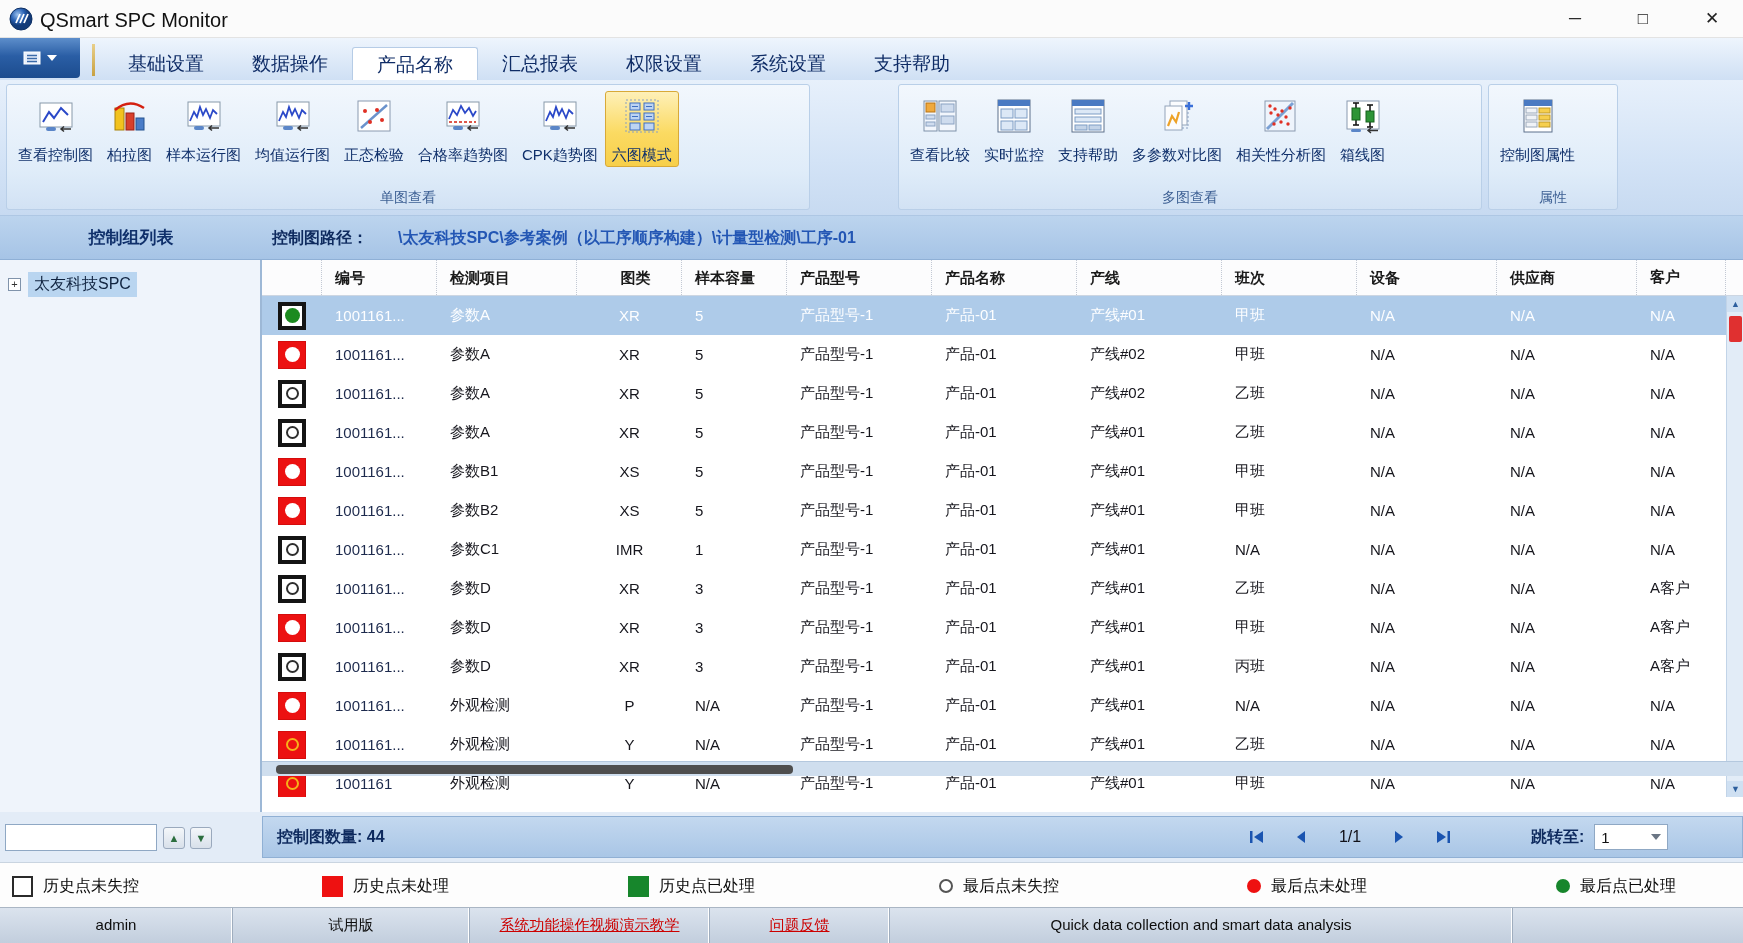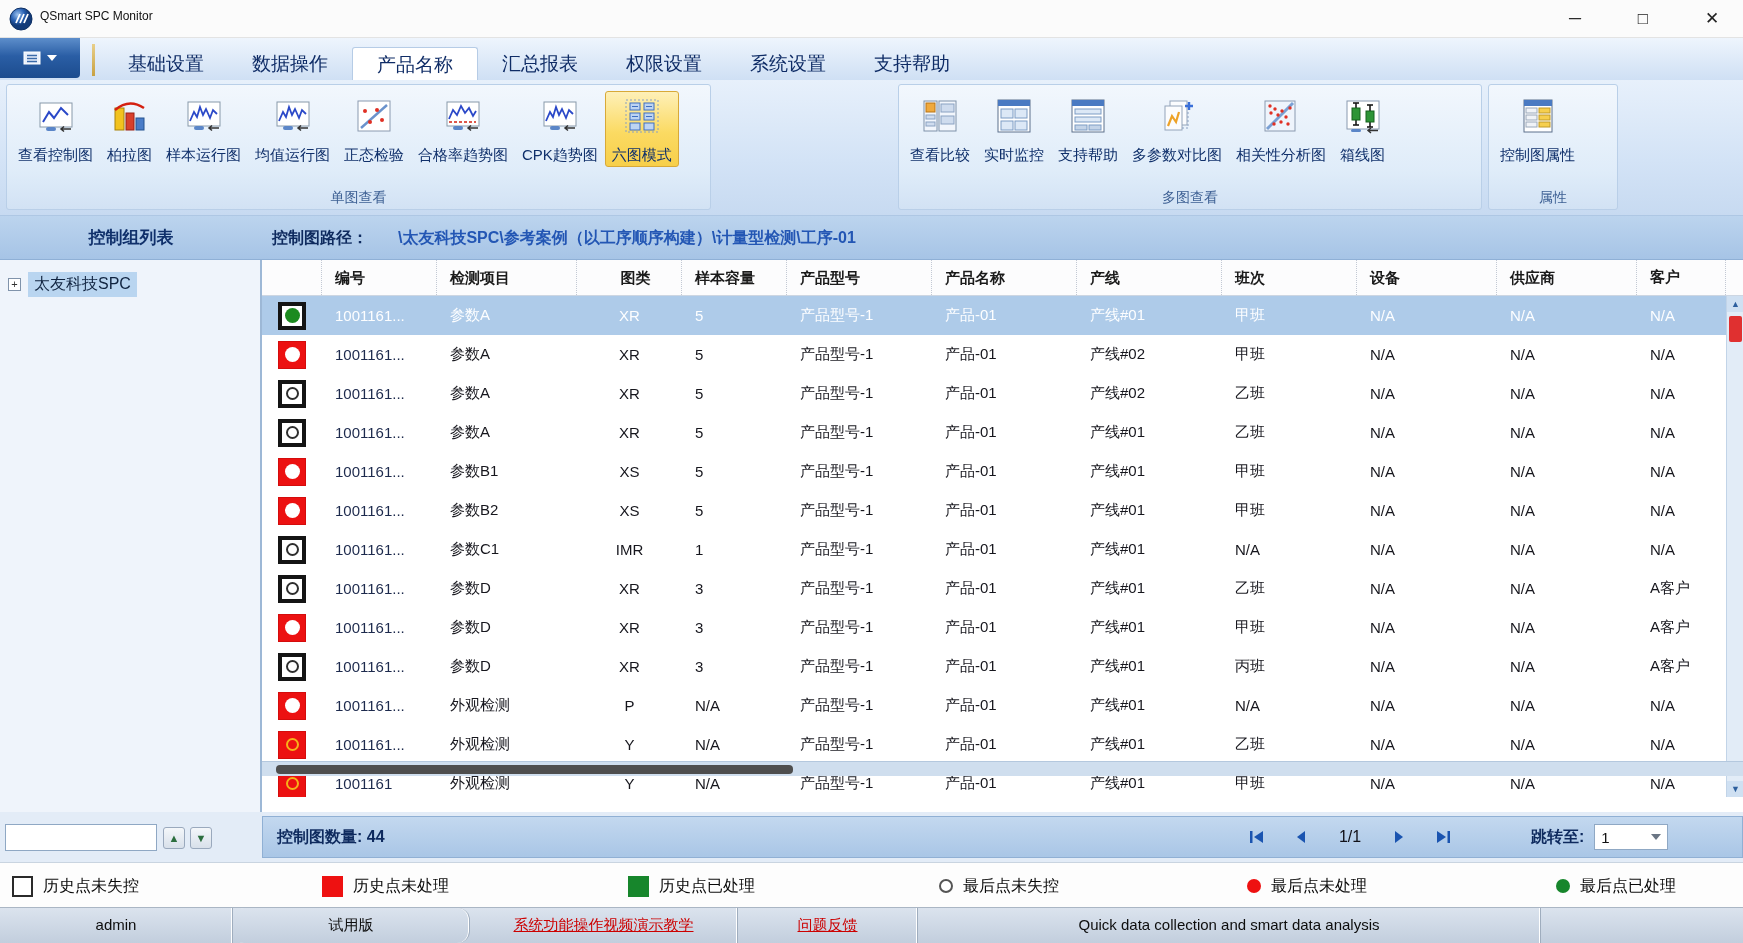--- a/index.html
+++ b/index.html
@@ -3,21 +3,21 @@
 <meta charset="utf-8">
 <style>
   * { box-sizing: border-box; margin: 0; padding: 0; }
   html,body { width:1743px; height:943px; }
   body { font-family: "Liberation Sans", "DejaVu Sans", sans-serif; background:#d9e6f4; }
   #app { position:relative; width:1743px; height:943px; overflow:hidden; background:#d9e6f4; }
 
   
   .titlebar { position:absolute; top:0; left:0; width:100%; height:38px; background:#fbfbfb; border-bottom:1px solid #e3e3e3; }
   .titlebar .logo { position:absolute; left:9px; top:7px; width:24px; height:24px; }
-  .titlebar .title { position:absolute; left:40px; top:9px; font-size:12px; color:#111; }
+  .titlebar .title { position:absolute; left:40px; top:9px; font-size:20px; color:#111; }
   .winbtn { position:absolute; top:0; width:46px; height:38px; text-align:center; line-height:38px; font-size:17px; color:#222; cursor:default; }
   .winbtn.min { right:145px; } .winbtn.max { right:77px; } .winbtn.close { right:8px; }
 
   
   .menubar { position:absolute; top:38px; left:0; width:100%; height:42px;
     background:linear-gradient(#eef5fd,#cfe0f4); }
   .appbtn { position:absolute; left:0; top:0; width:80px; height:40px;
     background:linear-gradient(#5d8ecb,#2a5ea5 45%,#1c4c8e); border-radius:0 0 4px 0;
     display:flex; align-items:center; justify-content:center; gap:6px; }
   .appbtn .caret { width:0; height:0; border-left:5px solid transparent; border-right:5px solid transparent; border-top:6px solid #fff; }
@@ -153,21 +153,21 @@
         <div class="tab">数据操作</div>
         <div class="tab active">产品名称</div>
         <div class="tab">汇总报表</div>
         <div class="tab">权限设置</div>
         <div class="tab">系统设置</div>
         <div class="tab">支持帮助</div>
       </div>
   </div>
 
   <div class="ribbon" id="ribbon">
-      <div class="rgroup" style="left: 6px; width: 705px;">
+      <div class="rgroup" style="left: 6px; width: 804px;">
         <div class="rbtns">
           <div class="rbtn">
             <span><svg viewBox="0 0 38 36" width="38" height="36">
                 <rect x="3" y="5" width="32" height="24" fill="#fff" stroke="#8899aa"></rect>
                 <polyline points="6,24 12,14 17,20 24,10 31,17" fill="none" stroke="#2a48c8" stroke-width="2"></polyline>
                 <rect x="9" y="29" width="10" height="4" rx="2" fill="#5b86c8"></rect>
                 <path d="M34,31 L24,31 M27,28.5 L24,31 L27,33.5" stroke="#333" stroke-width="1.5" fill="none"></path>
               </svg></span>
             <div class="rlabel">查看控制图</div>
           </div>
@@ -704,19 +704,19 @@
         <span>最后点未处理</span>
       </div>
       <div class="litem" style="left: 1556px;">
         <span class="lci g"></span>
         <span>最后点已处理</span>
       </div>
     </div>
 
   <div class="statusbar" id="statusbar">
       <div class="scell" style="width: 233px;">admin</div>
-      <div class="scell" style="width: 237px; border-radius: 12px;">试用版</div>
-      <div class="scell link" style="width: 268px;">系统功能操作视频演示教学</div>
+      <div class="scell" style="width: 237px;">试用版</div>
+      <div class="scell link" style="width: 240px;">系统功能操作视频演示教学</div>
       <div class="scell link" style="width: 180px;">问题反馈</div>
       <div class="scell" style="width: 623px;">Quick data collection and smart data analysis</div>
     </div>
 
 </div>
 
 </body></html>

